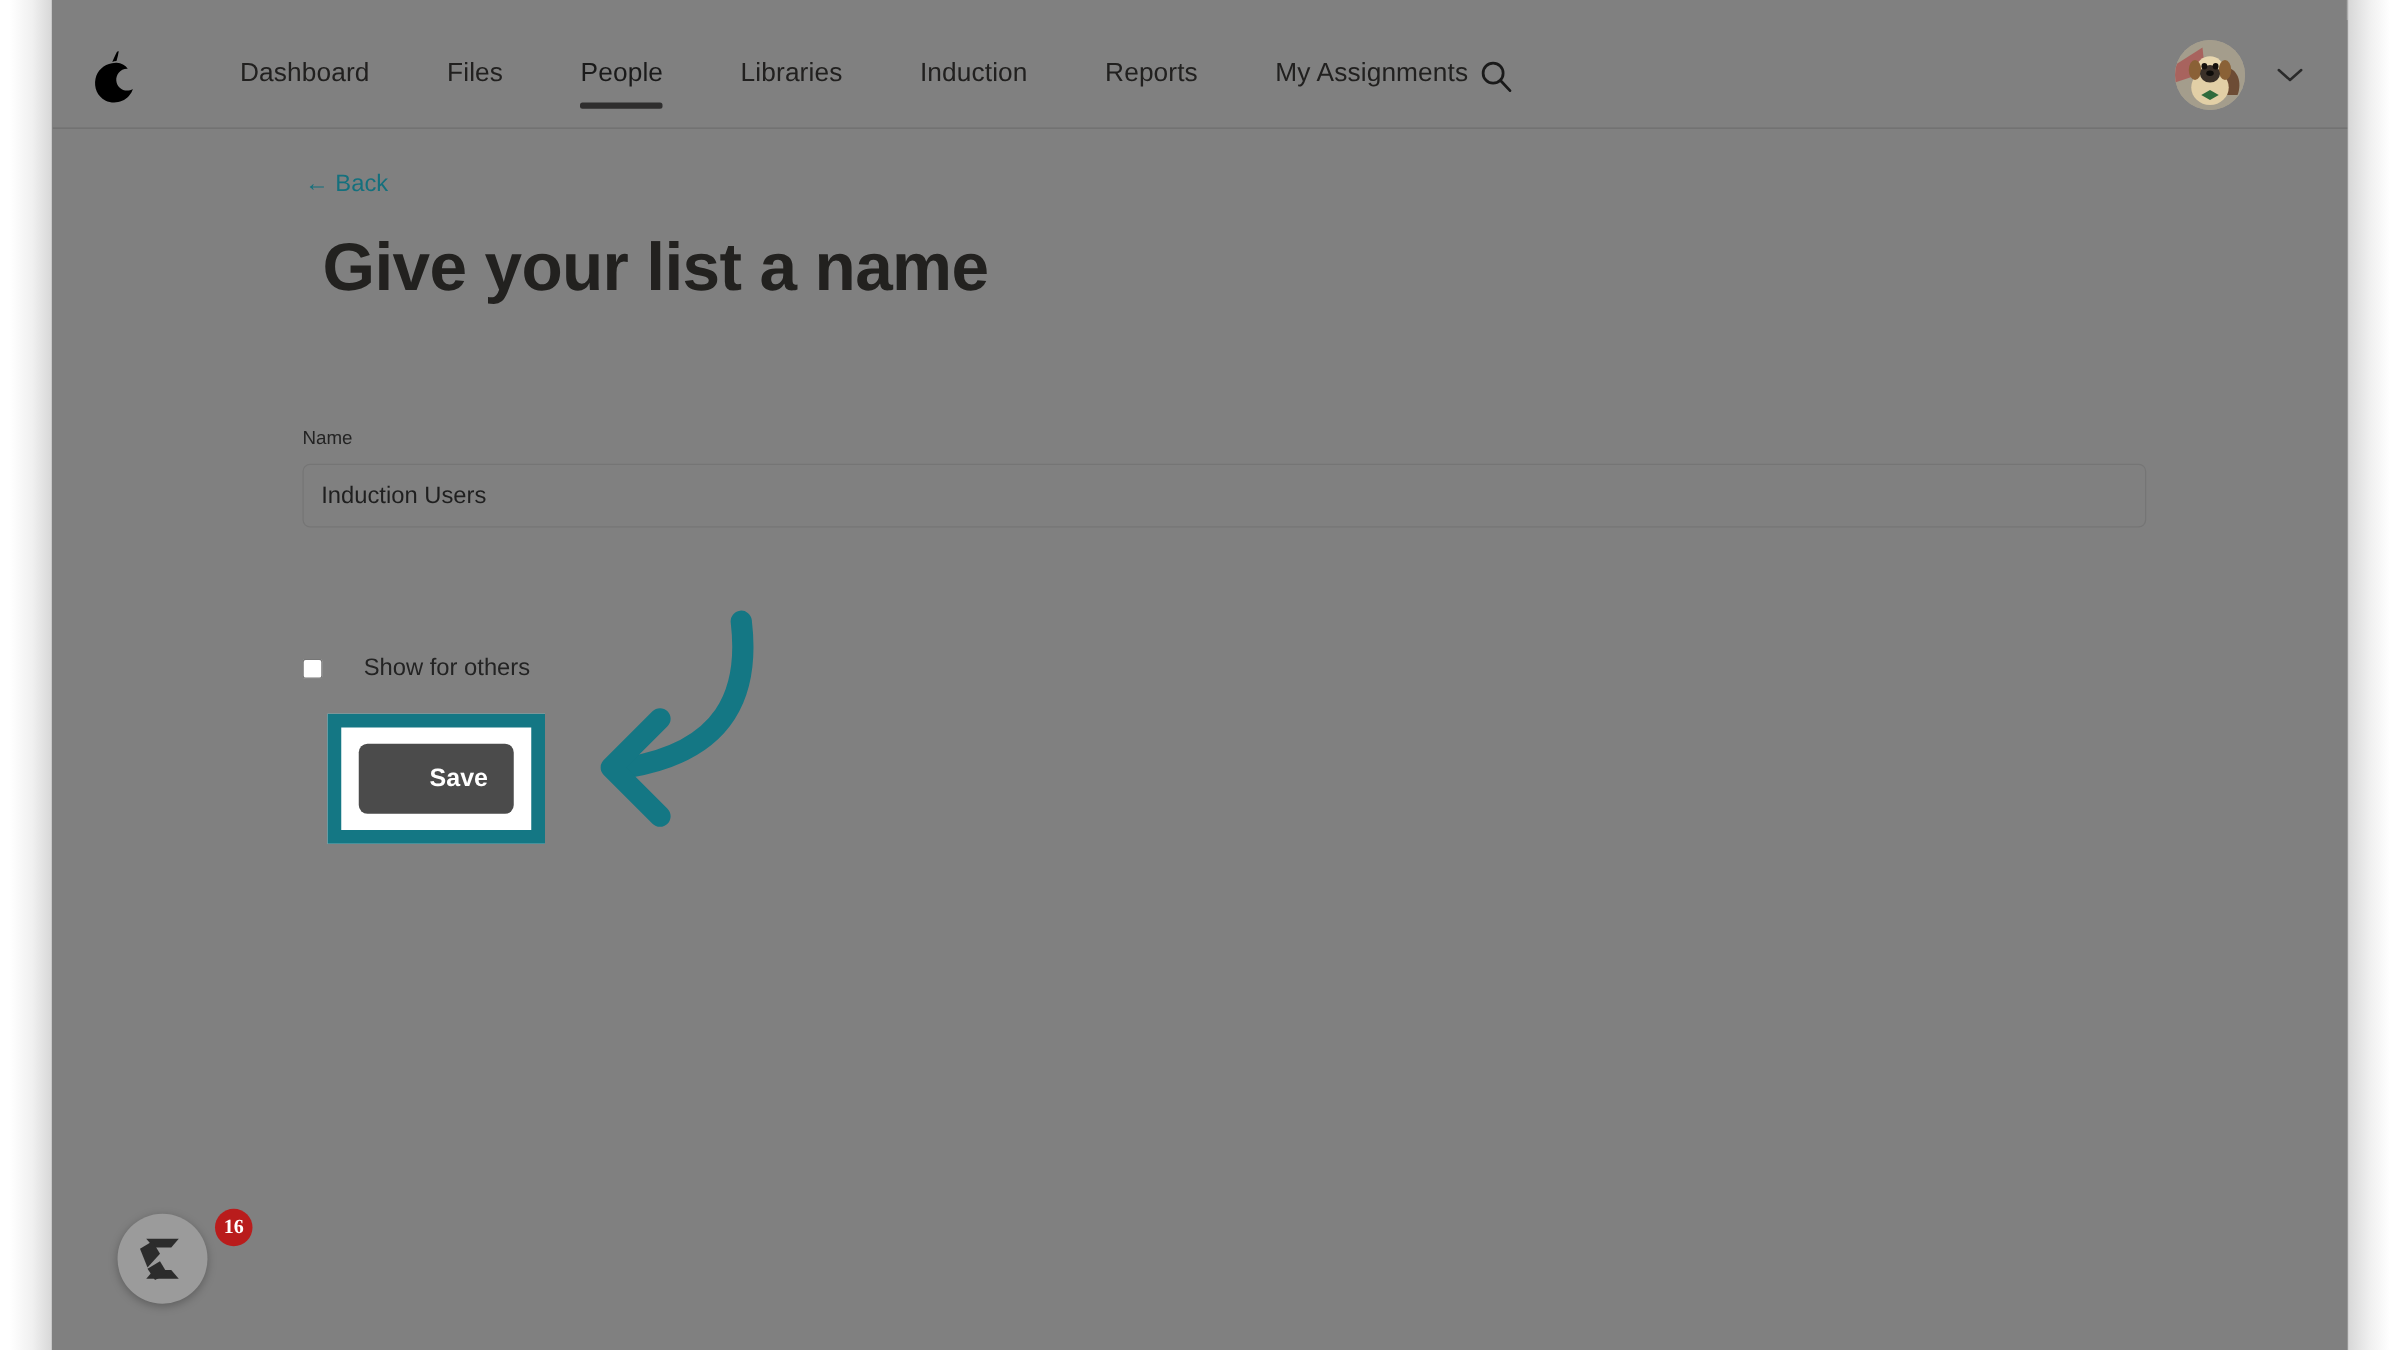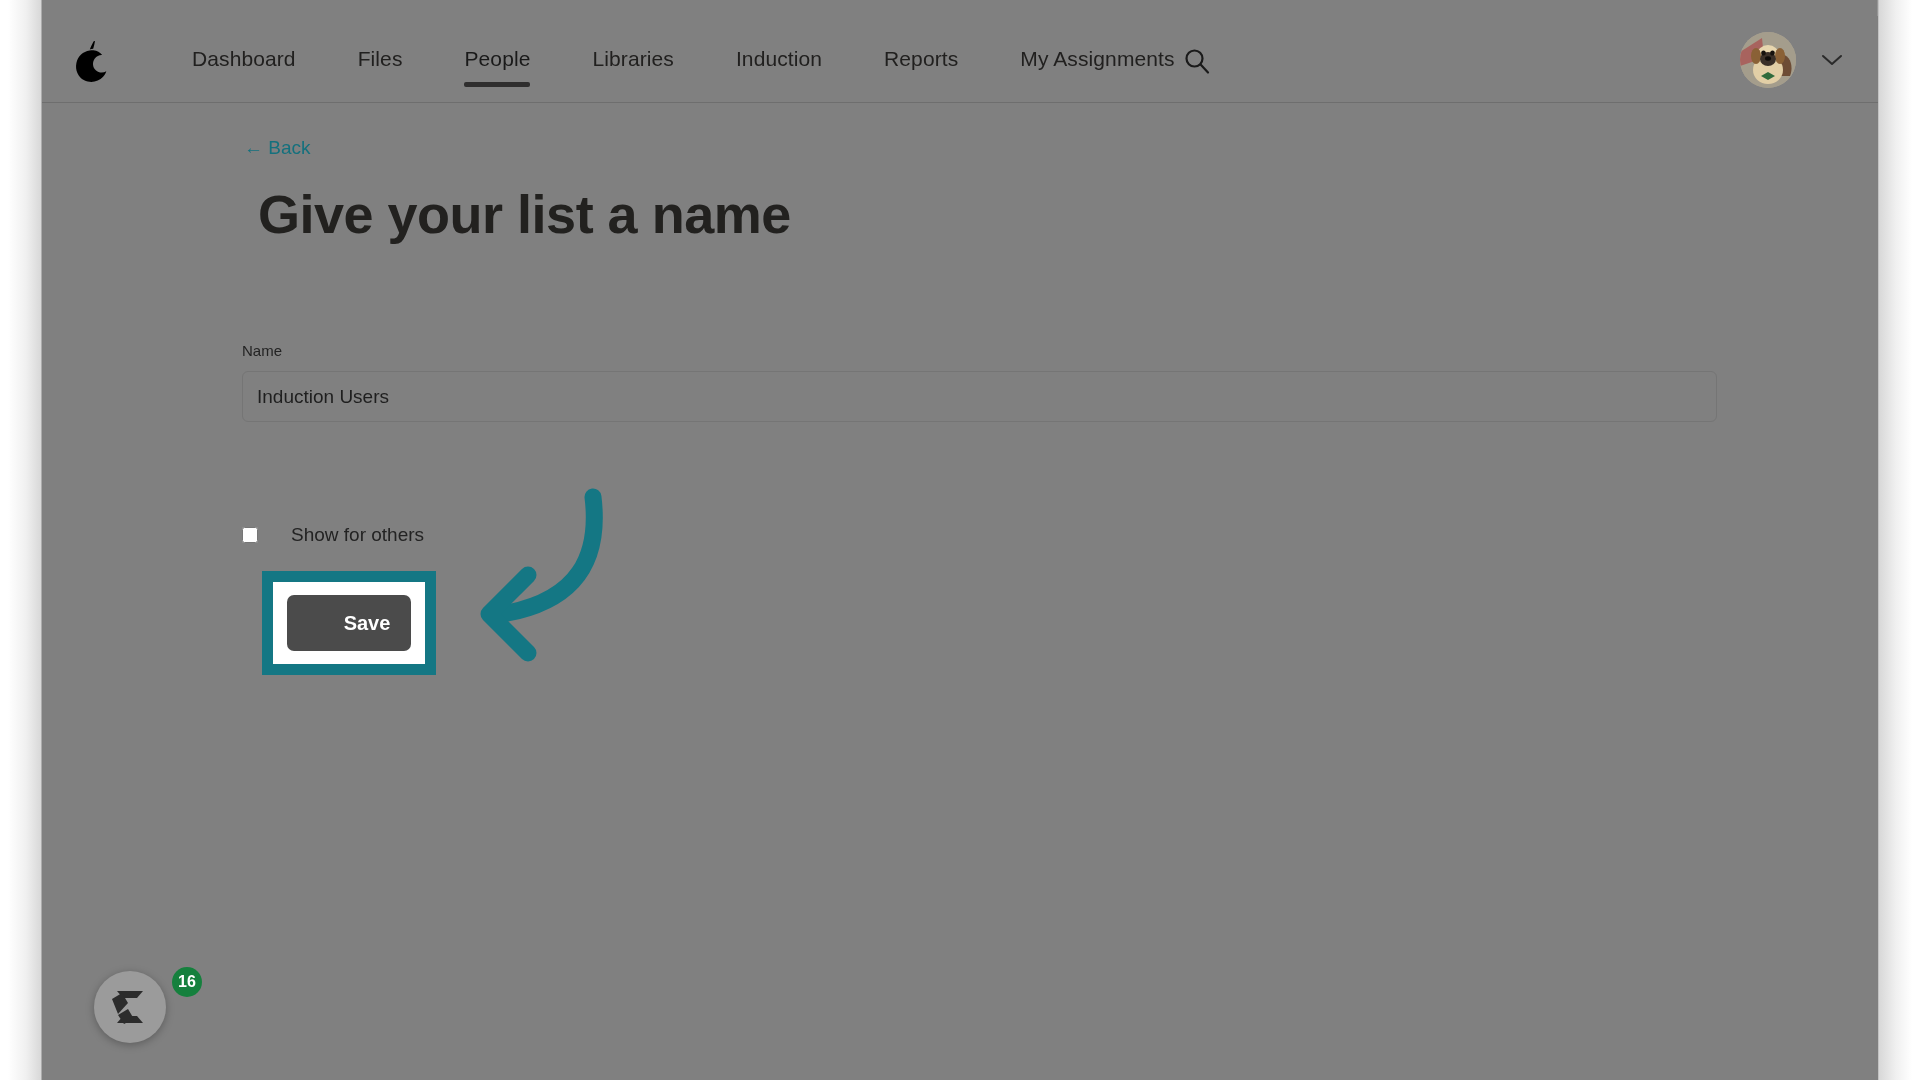--- a/index.html
+++ b/index.html
@@ -243,28 +243,29 @@
   }
   #chat-widget svg { display:block; width:72px; height:72px; }
 
   #chat-badge {
     position: absolute;
     left: 130px;
     top: 951px;
     min-width: 30px;
     height: 30px;
     border-radius: 15px;
-    background: #15803d;
+    background: #b91c1c;
     color: #ffffff;
     font-size: 16px;
     font-weight: bold;
     display: flex;
     align-items: center;
     justify-content: center;
     cursor: pointer;
+    font-family: Liberation Serif, serif;
   }
 </style>
 </head>
 <body>
 
 <div id="screen">
 
   <div id="page">
 
     <div id="topnav">

